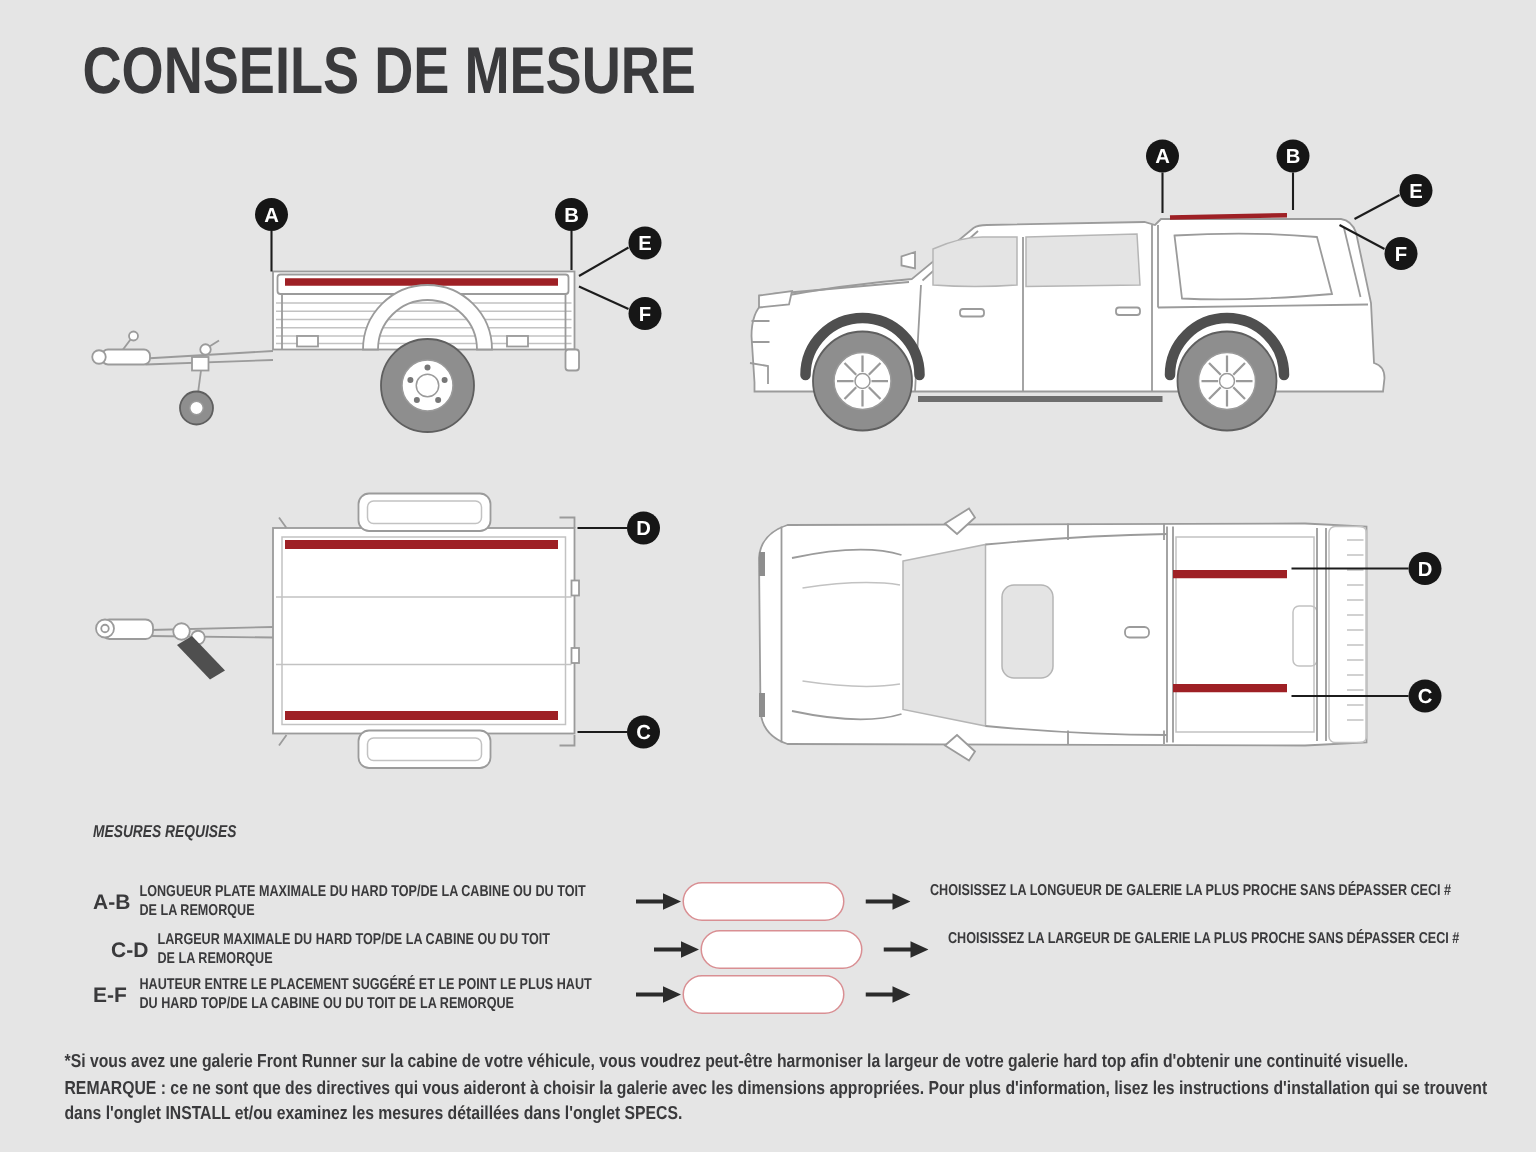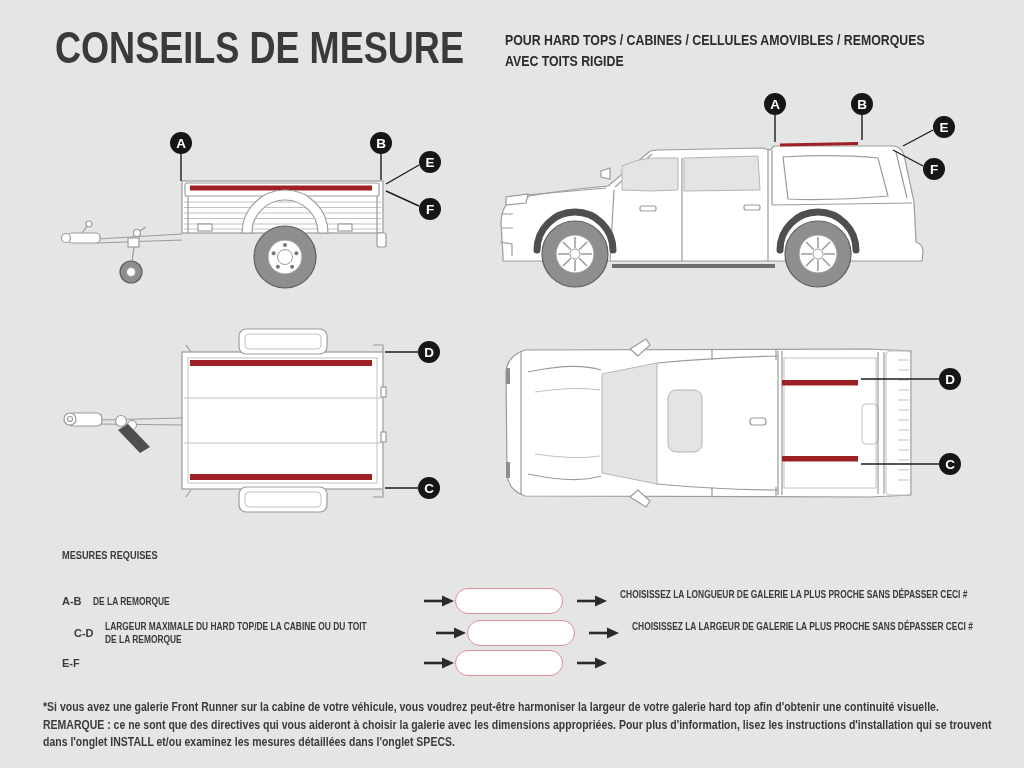--- a/index.html
+++ b/index.html
@@ -34,46 +34,42 @@
   .dark{fill:#4f4f4f;stroke:none;}
   .tire{fill:#8e8e8e;stroke:#5f5f5f;stroke-width:1.2;}
   .rim{fill:#ffffff;stroke:#9a9a9a;stroke-width:1;}
   .rail{fill:var(--rail-red);stroke:none;}
   .rail-line{stroke:var(--rail-red);stroke-width:3;fill:none;}
   .leader{stroke:#1c1c1c;stroke-width:1.4;fill:none;}
   .marker-dot{fill:#161616;}
   .marker-letter{fill:#ffffff;font-size:13.5px;font-weight:bold;text-anchor:middle;font-family:"Liberation Sans",sans-serif;}
   .flare{fill:none;stroke:#4f4f4f;stroke-width:7;stroke-linecap:round;}
   
-  .m-heading{position:absolute;left:62px;top:549px;font-size:11.5px;font-weight:bold;}
+  .m-heading{position:absolute;left:62px;top:549px;font-size:11.5px;font-weight:bold;font-style:italic;}
   .m-note{position:absolute;left:180px;top:549px;font-size:11.5px;font-weight:bold;color:var(--accent-red);}
   .mrow{position:absolute;left:0;width:1024px;height:31px;}
-  .mkey{position:absolute;left:62px;top:50%;transform:translateY(-50%);font-size:11px;font-weight:bold;}
+  .mkey{position:absolute;left:62px;top:50%;transform:translateY(-50%);font-size:14px;font-weight:bold;}
   .mdesc{position:absolute;left:93px;top:50%;transform:translateY(-50%);font-size:10.5px;font-weight:bold;line-height:13px;}
   .mres{position:absolute;left:620px;top:50%;transform:translateY(-50%);font-size:10.5px;font-weight:bold;line-height:13.5px;}
   .arrow{position:absolute;top:50%;transform:translateY(-50%);}
   .arr1{left:424px;} .arr2{left:577px;}
   .pill{
     position:absolute;left:455px;top:50%;transform:translateY(-50%);
     width:108px;height:26px;border:1.5px solid #d98f93;border-radius:13px;background:#fff;
   }
   
   .footnote{position:absolute;left:43px;top:699px;font-size:12.5px;font-weight:bold;line-height:17.5px;color:var(--ink);}
   .footnote .cx{transform:scaleX(0.84);}
 </style>
 </head>
 <body>
 
 <div class="page">
 
   <div class="title">CONSEILS DE MESURE</div>
-  <div class="subtitle">
-    <div><span class="cx">POUR HARD TOPS / CABINES / CELLULES AMOVIBLES / REMORQUES</span></div>
-    <div><span class="cx">AVEC TOITS RIGIDE</span></div>
-  </div>
 
   <svg class="diagram" viewBox="0 0 1024 545">
     <defs>
       <g id="truck-wheel">
         <circle r="33" class="tire"></circle>
         <circle r="19" class="rim"></circle>
         <path d="M6 0 L17 0 M-6 0 L-17 0 M0 6 L0 17 M0 -6 L0 -17 M4.2 4.2 L12 12 M-4.2 4.2 L-12 12 M4.2 -4.2 L12 -12 M-4.2 -4.2 L-12 -12" stroke="#9a9a9a" stroke-width="1.5" fill="none"></path>
         <circle r="5" class="rim"></circle>
       </g>
     </defs>
@@ -258,20 +254,21 @@
         <text class="marker-letter" x="950" y="468.7">C</text>
       </g>
     </g>
   </svg>
 
   <div class="m-heading"><span class="cx">MESURES REQUISES</span></div>
 
   <div class="mrow" style="top:585px;">
     <div class="mkey">A-B</div>
     <div class="mdesc">
+      <div><span class="cx">LONGUEUR PLATE MAXIMALE DU HARD TOP/DE LA CABINE OU DU TOIT</span></div>
       <div><span class="cx">DE LA REMORQUE</span></div>
     </div>
     <svg class="arrow arr1" width="30" height="12" viewBox="0 0 30 12">
         <line x1="0" y1="6" x2="20" y2="6" stroke="#2b2b2b" stroke-width="2.6"></line>
         <polygon points="18,0.5 30,6 18,11.5" fill="#2b2b2b"></polygon>
       </svg>
     <div class="pill"></div>
     <svg class="arrow arr2" width="30" height="12" viewBox="0 0 30 12">
         <line x1="0" y1="6" x2="20" y2="6" stroke="#2b2b2b" stroke-width="2.6"></line>
         <polygon points="18,0.5 30,6 18,11.5" fill="#2b2b2b"></polygon>
@@ -298,20 +295,24 @@
         <polygon points="18,0.5 30,6 18,11.5" fill="#2b2b2b"></polygon>
       </svg>
     <div class="mres">
       <div><span class="cx">CHOISISSEZ LA LARGEUR DE GALERIE LA PLUS PROCHE SANS DÉPASSER CECI #</span></div>
       <div><span class="cx"></span></div>
     </div>
   </div>
 
   <div class="mrow" style="top:647px;padding-left:28px;">
     <div class="mkey">E-F</div>
+    <div class="mdesc">
+      <div><span class="cx">HAUTEUR ENTRE LE PLACEMENT SUGGÉRÉ ET LE POINT LE PLUS HAUT</span></div>
+      <div><span class="cx">DU HARD TOP/DE LA CABINE OU DU TOIT DE LA REMORQUE</span></div>
+    </div>
     <svg class="arrow arr1" width="30" height="12" viewBox="0 0 30 12">
         <line x1="0" y1="6" x2="20" y2="6" stroke="#2b2b2b" stroke-width="2.6"></line>
         <polygon points="18,0.5 30,6 18,11.5" fill="#2b2b2b"></polygon>
       </svg>
     <div class="pill"></div>
     <svg class="arrow arr2" width="30" height="12" viewBox="0 0 30 12">
         <line x1="0" y1="6" x2="20" y2="6" stroke="#2b2b2b" stroke-width="2.6"></line>
         <polygon points="18,0.5 30,6 18,11.5" fill="#2b2b2b"></polygon>
       </svg>
   </div>

